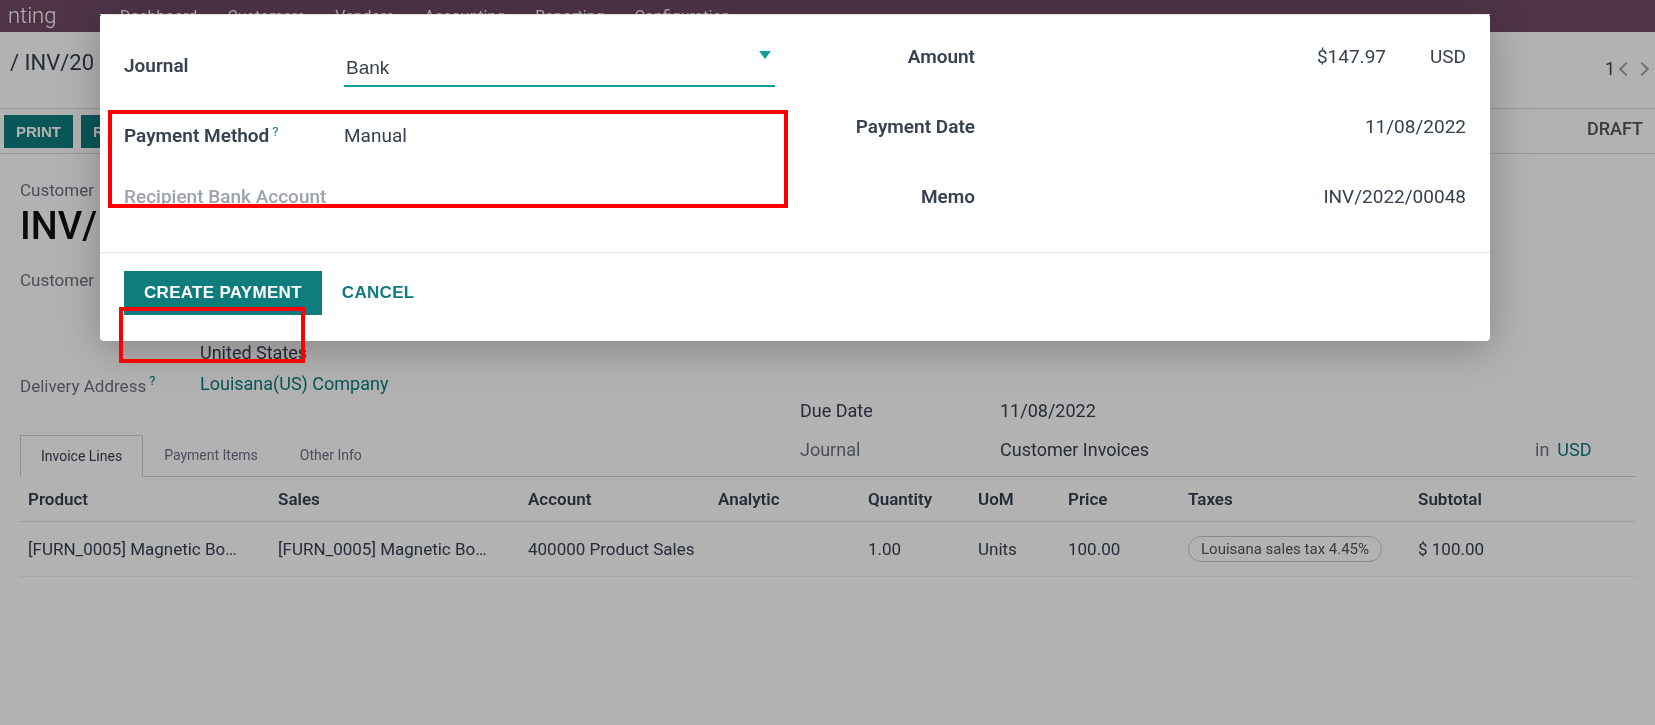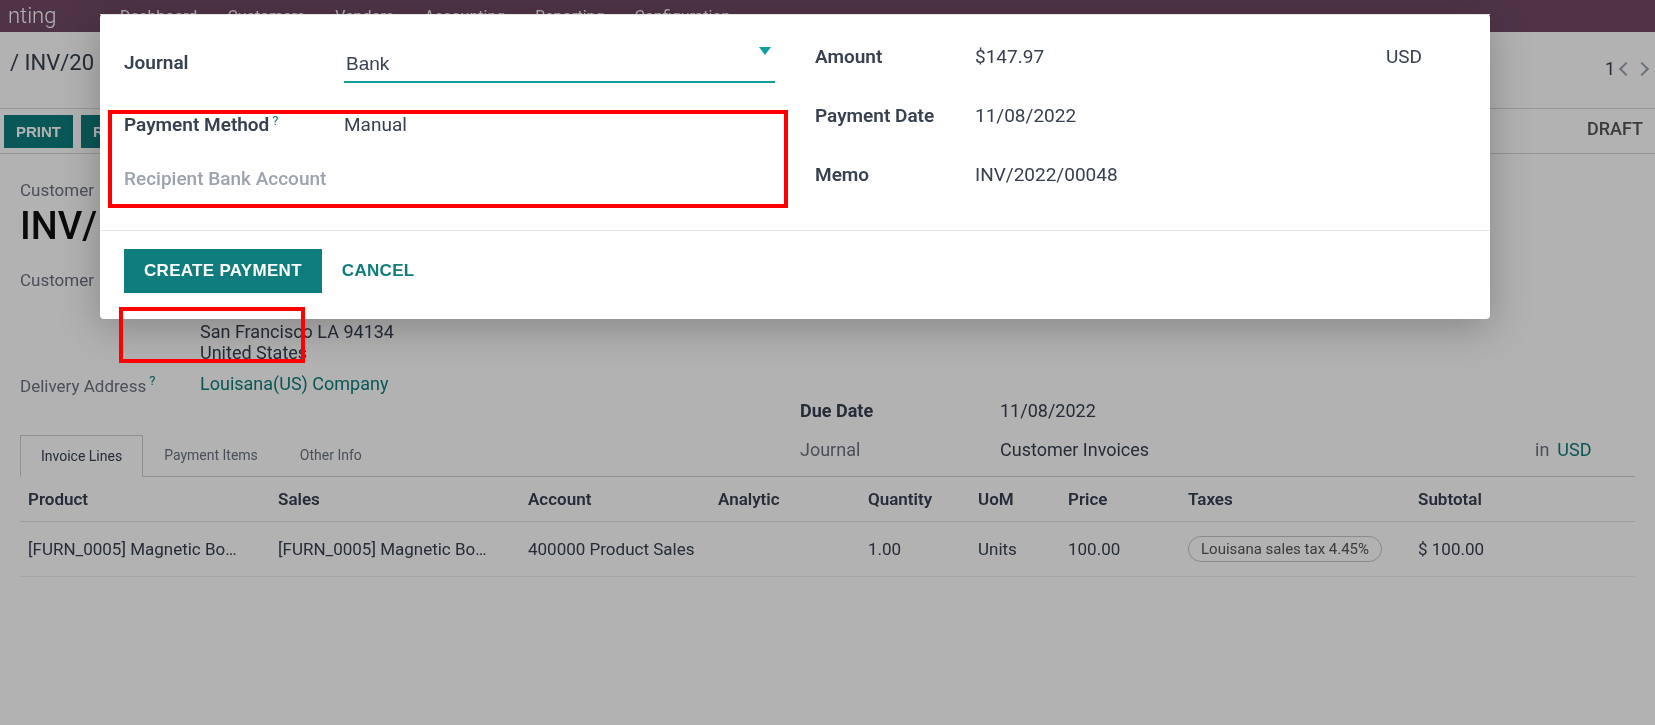--- a/index.html
+++ b/index.html
@@ -79,21 +79,21 @@
   .select-wrap { position:relative; }
   .select-input {
     width:100%; border:none; border-bottom:2px solid #0f9d9d; padding:4px 24px 6px 2px;
     font-size:19px; color:#374151; outline:none; background:transparent;margin-top:8px;
   }
   .select-caret {
     position:absolute; right:4px; top:6px; width:0;height:0;
     border-left:6px solid transparent; border-right:6px solid transparent; border-top:8px solid #0f9d9d;
   }
   .text-plain { font-size:19px; color:#374151; padding:4px 0;}
-  .right-grid { display:grid; grid-template-columns: 160px 1fr 80px; row-gap:28px; align-items:center;}
+  .right-grid { display:grid; grid-template-columns: 160px 1fr 80px; row-gap:39px; align-items:center;text-align:right;}
   .modal-foot { padding: 18px 24px 26px 24px; display:flex; gap:20px; align-items:center; border-top:1px solid #e5e5e5;}
   .btn-primary {
     background:#0f7d7d; color:#fff; border:none; padding:12px 20px; font-size:17px; font-weight:700; letter-spacing:.3px; cursor:pointer;
   }
   .btn-link { background:none; border:none; color:#0f7d7d; font-size:17px; font-weight:700; letter-spacing:.3px; cursor:pointer;}
   .left-highlight {
     position:absolute; border:4px solid #ff0000; pointer-events:none; z-index:11;
     top:110px; left:108px; width:680px; height:98px;
   }
   .left-btn-highlight {
@@ -184,21 +184,21 @@
           <td class="num">100.00</td>
           <td><span class="tax-pill">Louisana sales tax 4.45%</span></td>
           <td class="num">$ 100.00</td>
         </tr>
       </tbody>
     </table>
   </div>
 
   <div class="bg-right-col">
     <div class="bg-grid3">
-      <div class="" style="font-weight:700">Due Date</div>
+      <div class="" style="font-weight:400">Due Date</div>
       <div>11/08/2022</div>
       <div></div>
       <div style="color:#6b7280">Journal</div>
       <div>Customer Invoices</div>
       <div><span style="color:#6b7280;margin-right:8px">in</span><span class="link">USD</span></div>
     </div>
   </div>
 </div>
 
 <div class="dim-overlay"></div>

